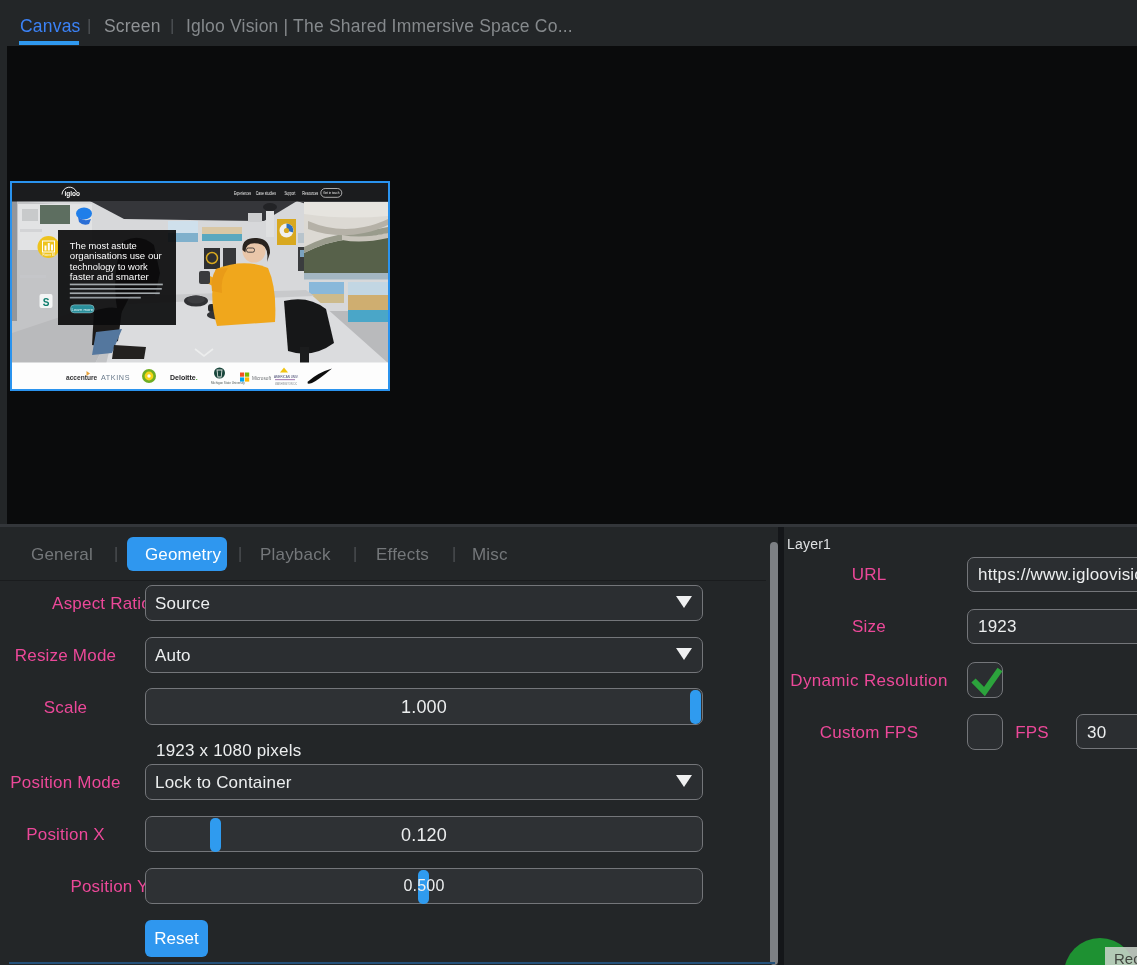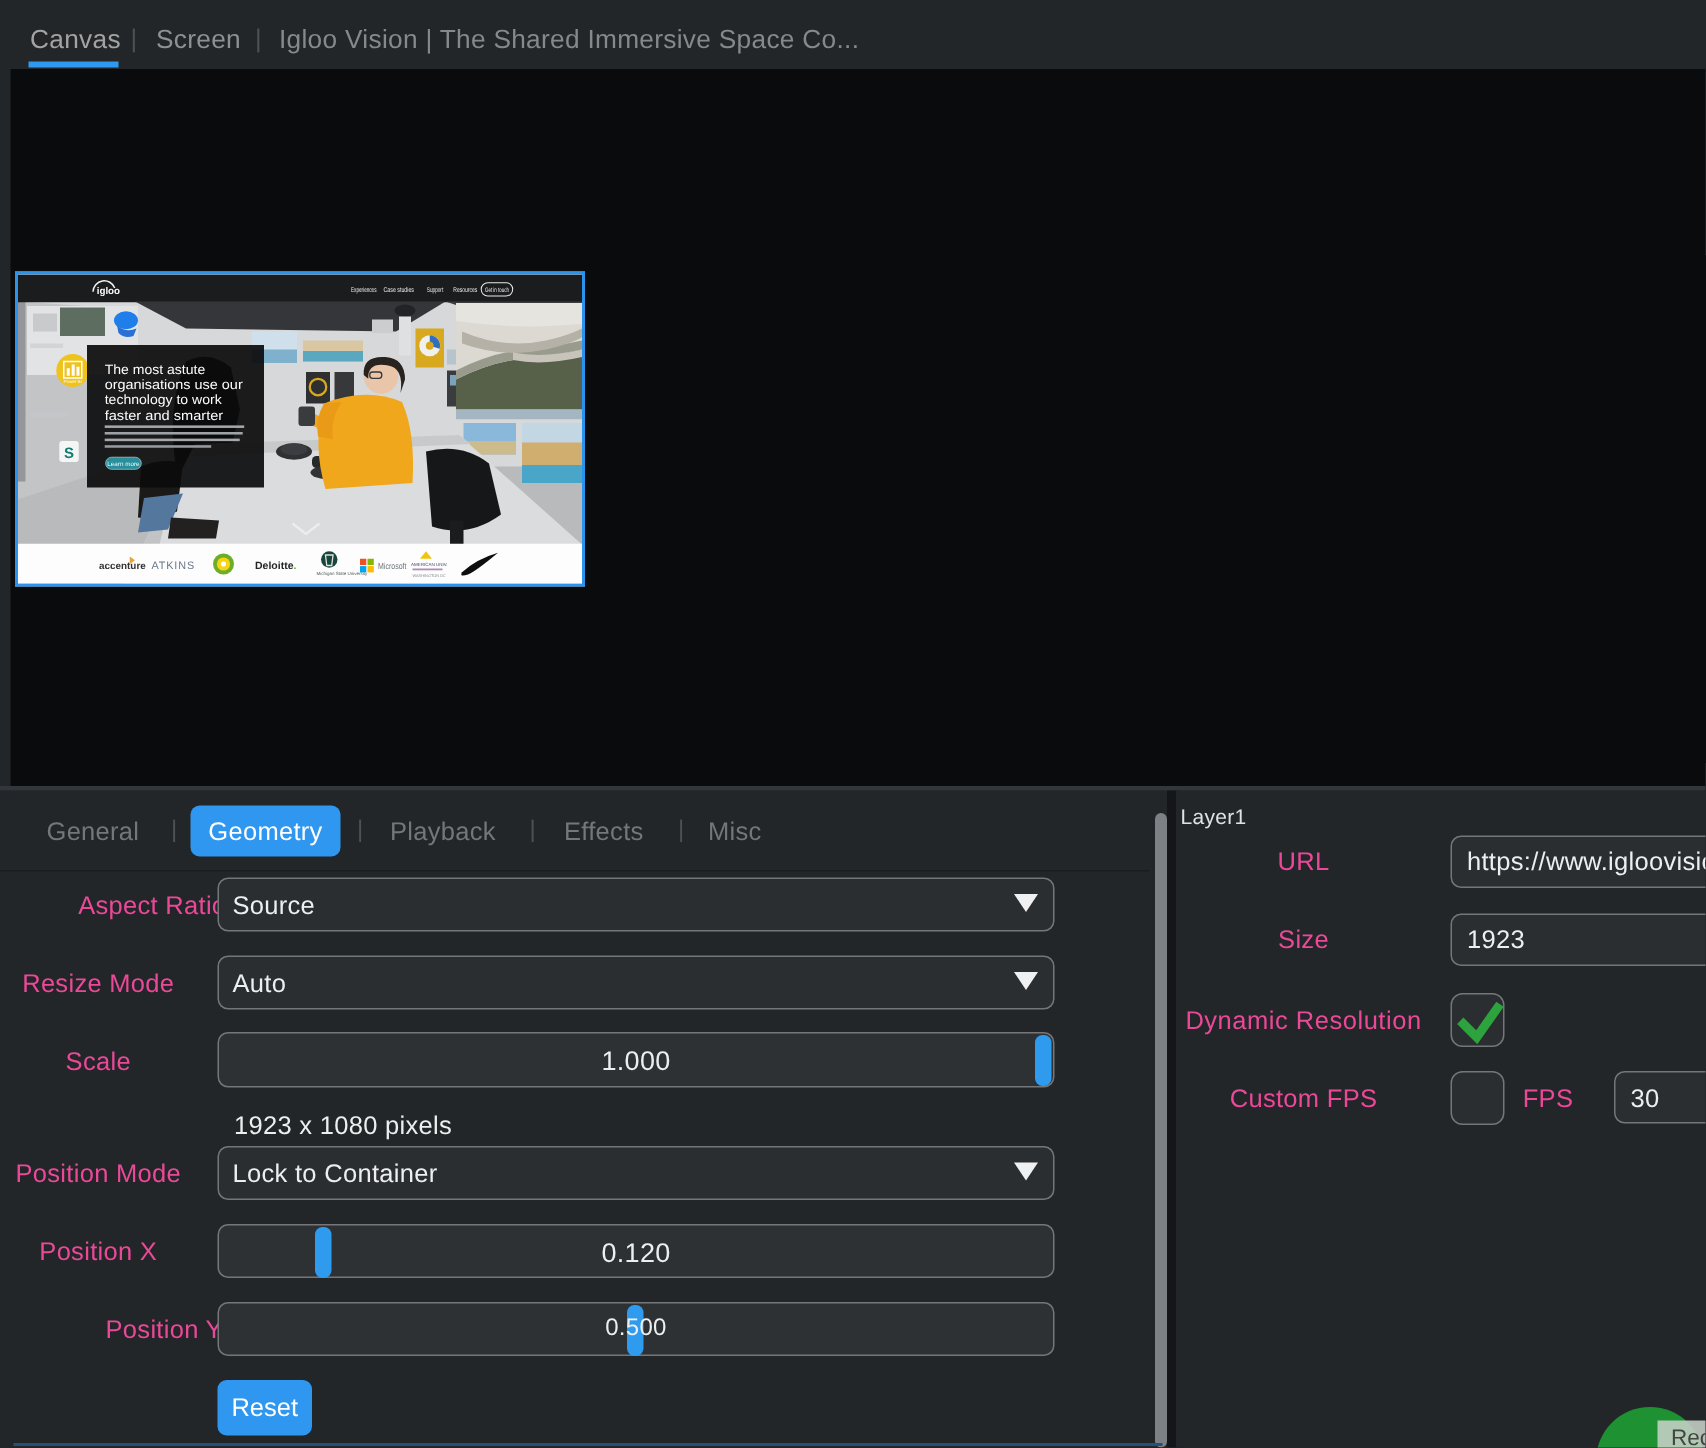--- a/index.html
+++ b/index.html
@@ -11,21 +11,21 @@
   .field{position:absolute;background:#2b2e31;border:1px solid #74767a;border-radius:7px;box-sizing:border-box;}
   .ftext{position:absolute;color:#eceeef;font-size:17px;letter-spacing:0.2px;}
   .tri{position:absolute;width:0;height:0;border-left:8px solid transparent;border-right:8px solid transparent;border-top:12px solid #eff0f1;}
   .handle{position:absolute;width:11px;height:32px;border-radius:5px;background:#2f9bef;}
   .ctr{text-align:center;}
 </style>
 </head>
 <body>
 
 <div class="abs" style="left:0;top:0;width:1137px;height:46px;background:#232628;"></div>
-<div class="abs" style="left:20px;top:16px;font-size:17.5px;color:#a3a3a3;letter-spacing:0.2px;">Canvas</div>
+<div class="abs" style="left:20px;top:16px;font-size:17.5px;color:#3b82f6;letter-spacing:0.2px;">Canvas</div>
 <div class="abs" style="left:87px;top:16px;font-size:17px;color:#4e5154;">|</div>
 <div class="abs" style="left:104px;top:16px;font-size:17.5px;color:#8e9194;letter-spacing:0.2px;">Screen</div>
 <div class="abs" style="left:170px;top:16px;font-size:17px;color:#4e5154;">|</div>
 <div class="abs" style="left:186px;top:16px;font-size:17.5px;color:#85898c;letter-spacing:0.2px;">Igloo Vision | The Shared Immersive Space Co...</div>
 <div class="abs" style="left:19px;top:41px;width:60px;height:4px;background:#2f99f0;"></div>
 
 <div class="abs" style="left:7px;top:46px;width:1130px;height:478px;background:#0a0b0c;"></div>
 
 <div class="abs" style="left:10px;top:181px;width:376px;height:206px;border:2px solid #2a93ee;background:#cdcfd1;" id="thumb">
 <svg width="376" height="206" viewBox="0 0 376 206" xmlns="http://www.w3.org/2000/svg">
@@ -168,21 +168,21 @@
 </div>
 
 <div class="abs" style="left:0;top:524px;width:1137px;height:3px;background:#33363a;"></div>
 <div class="abs" style="left:0;top:527px;width:779px;height:438px;background:#232628;"></div>
 <div class="abs" style="left:778px;top:527px;width:8px;height:438px;background:#141619;"></div>
 <div class="abs" style="left:784px;top:527px;width:353px;height:438px;background:#232628;"></div>
 
 <div class="abs" style="left:31px;top:545px;font-size:17px;color:#74777a;letter-spacing:0.2px;">General</div>
 <div class="abs" style="left:114px;top:545px;font-size:16px;color:#4e5154;">|</div>
 <div class="abs" style="left:127px;top:537px;width:100px;height:34px;border-radius:6px;background:#2f97ef;"></div>
-<div class="abs" style="left:127px;top:545px;width:100px;text-align:center;font-size:17px;color:#fdfeff;letter-spacing:0.2px;">Geometry</div>
+<div class="abs" style="left:127px;top:545px;width:112px;text-align:center;font-size:17px;color:#fdfeff;letter-spacing:0.2px;">Geometry</div>
 <div class="abs" style="left:238px;top:545px;font-size:16px;color:#4e5154;">|</div>
 <div class="abs" style="left:260px;top:545px;font-size:17px;color:#74777a;letter-spacing:0.2px;">Playback</div>
 <div class="abs" style="left:353px;top:545px;font-size:16px;color:#4e5154;">|</div>
 <div class="abs" style="left:376px;top:545px;font-size:17px;color:#74777a;letter-spacing:0.2px;">Effects</div>
 <div class="abs" style="left:452px;top:545px;font-size:16px;color:#4e5154;">|</div>
 <div class="abs" style="left:472px;top:545px;font-size:17px;color:#74777a;letter-spacing:0.2px;">Misc</div>
 
 <div class="abs" style="left:0;top:580px;width:766px;height:1px;background:#1a1c1e;"></div>
 
 <div class="lbl" style="left:0;top:594px;width:131px;padding-left:36px;">Aspect Ratio</div>

